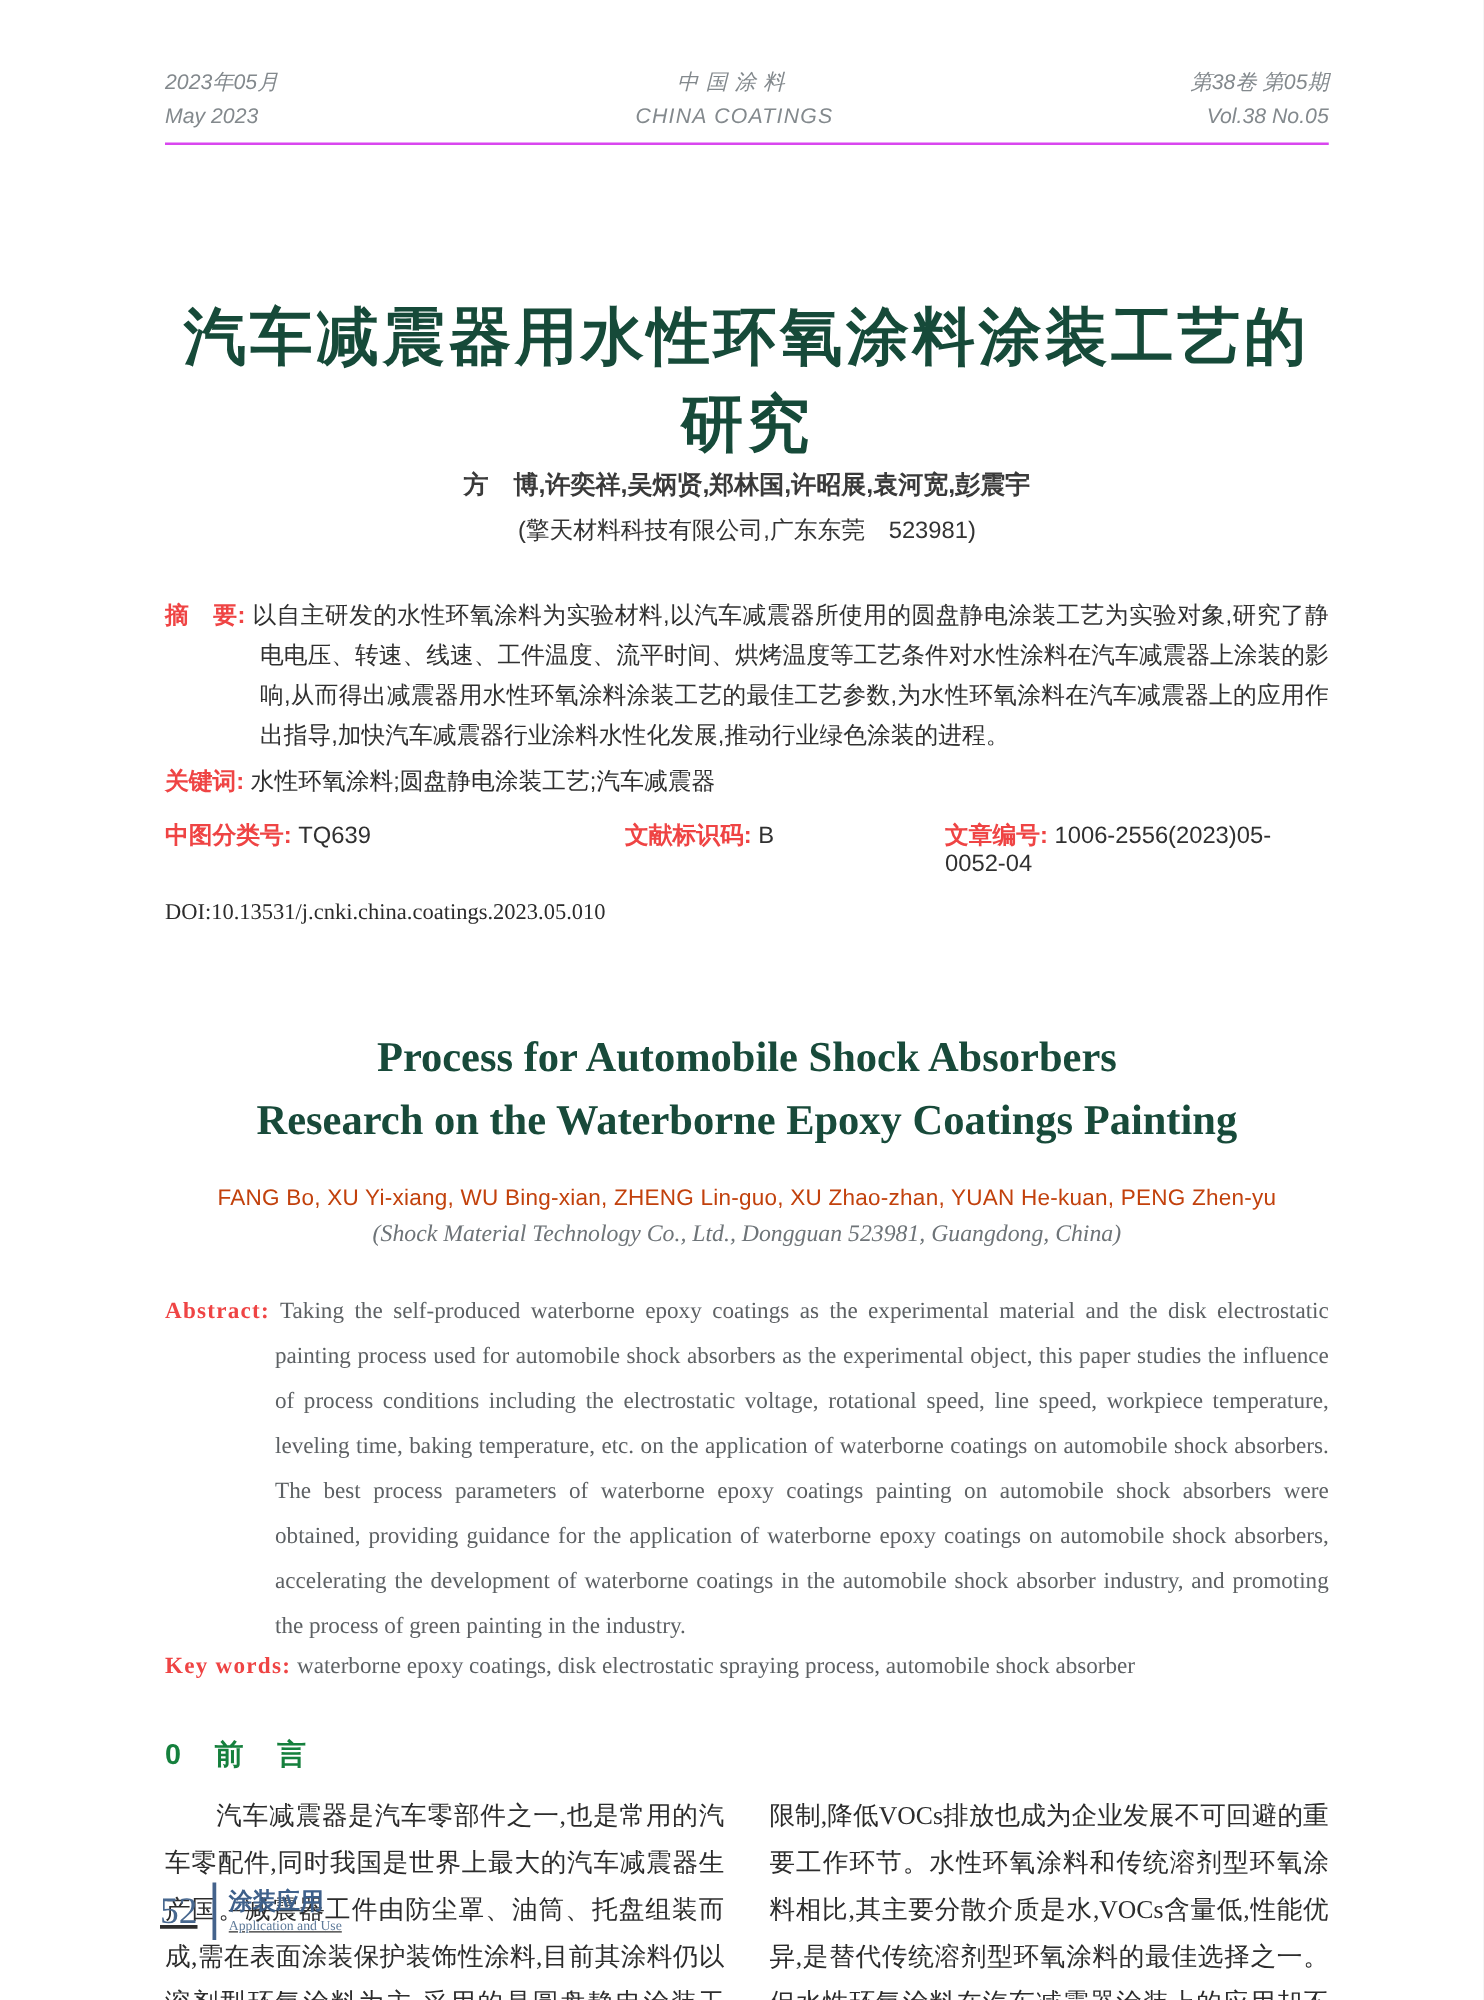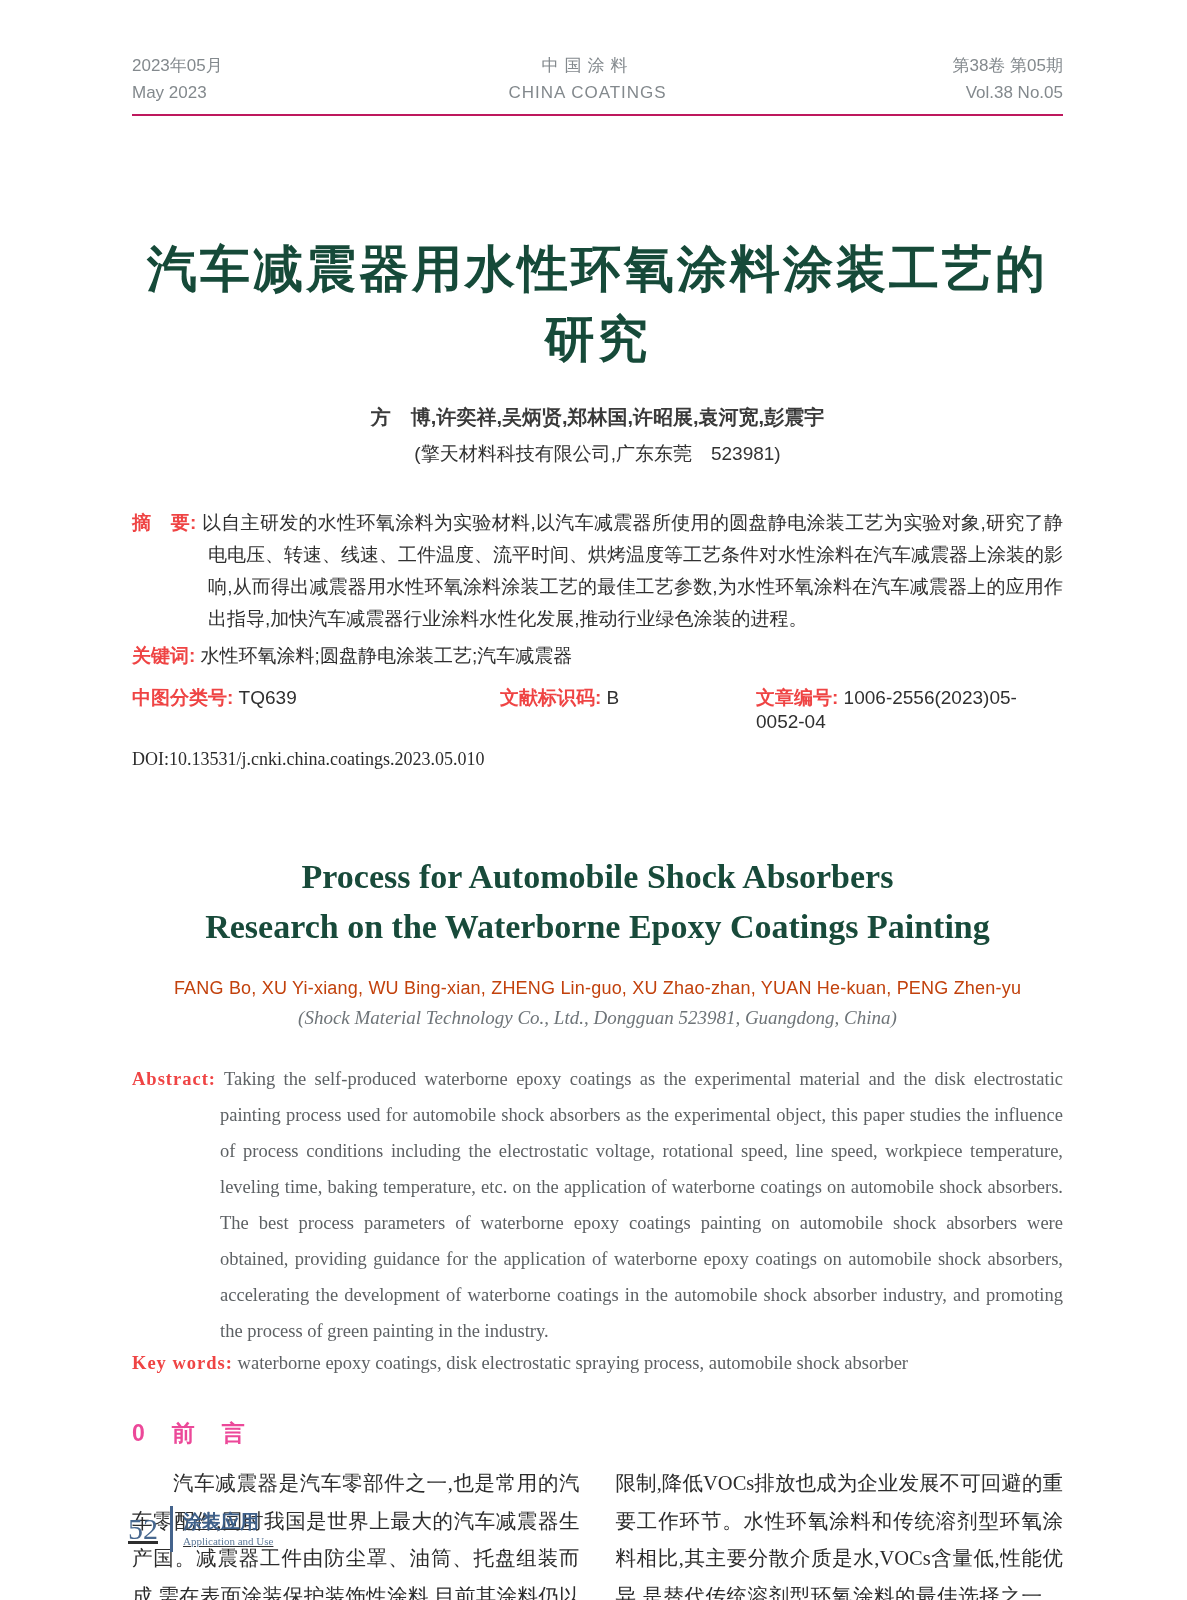--- a/index.html
+++ b/index.html
@@ -11,39 +11,39 @@
     background:#ffffff;
     font-family:"Liberation Sans","DejaVu Sans",sans-serif;
     color:#2e2e2e;
     overflow:hidden;
   }
   .content { padding:52px 124px 0 132px; }
 
   
   .jhdr {
     display:flex; justify-content:space-between; align-items:flex-start;
-    border-bottom:2px solid #be185d;
+    border-bottom:2px solid #d946ef;
     padding-bottom:8px;
-    color:#83898d; font-size:17px; line-height:27px;
+    color:#83898d; font-size:17px; line-height:27px;font-style:italic;
   }
   .jhdr .c { text-align:center; letter-spacing:6px; }
   .jhdr .c .en { letter-spacing:1px; }
   .jhdr .r { text-align:right; }
 
   
   .title-zh {
     margin-top:118px;
     text-align:center;
     color:#164a39;
     font-size:50px; font-weight:bold;
     line-height:70px;
     letter-spacing:3px;
   }
   .authors-zh {
-    margin-top:30px; text-align:center;
+    text-align:center;
     font-size:20px; font-weight:bold; color:#3a3a3a;
   }
   .affil-zh {
     margin-top:10px; text-align:center;
     font-size:19px; color:#333;
   }
 
   
   .abs-zh {
     margin-top:40px;
@@ -93,21 +93,21 @@
     text-align:justify; color:#5d6164;
   }
   .hang-en { padding-left:88px; text-indent:-88px; }
   .lbl-en { font-weight:bold; color:#ef4444; letter-spacing:1px; }
   .kw-en { margin-top:4px; font-family:"Liberation Serif","DejaVu Serif",serif;
            font-size:18.5px; color:#5d6164; }
 
   
   .sec-head {
     margin-top:44px;
-    color:#ec4899; font-size:23px; font-weight:bold;
+    color:#15803d; font-size:23px; font-weight:bold;
     letter-spacing:2px;
   }
   .cols { display:flex; gap:36px; margin-top:16px; }
   .col { flex:1; font-size:20.5px; line-height:37.5px;
          text-align:justify; color:#2c2c2c;
          font-family:"Liberation Serif","DejaVu Serif",serif; }
   .col p.indent { text-indent:2em; }
 
   
   .pfooter {

